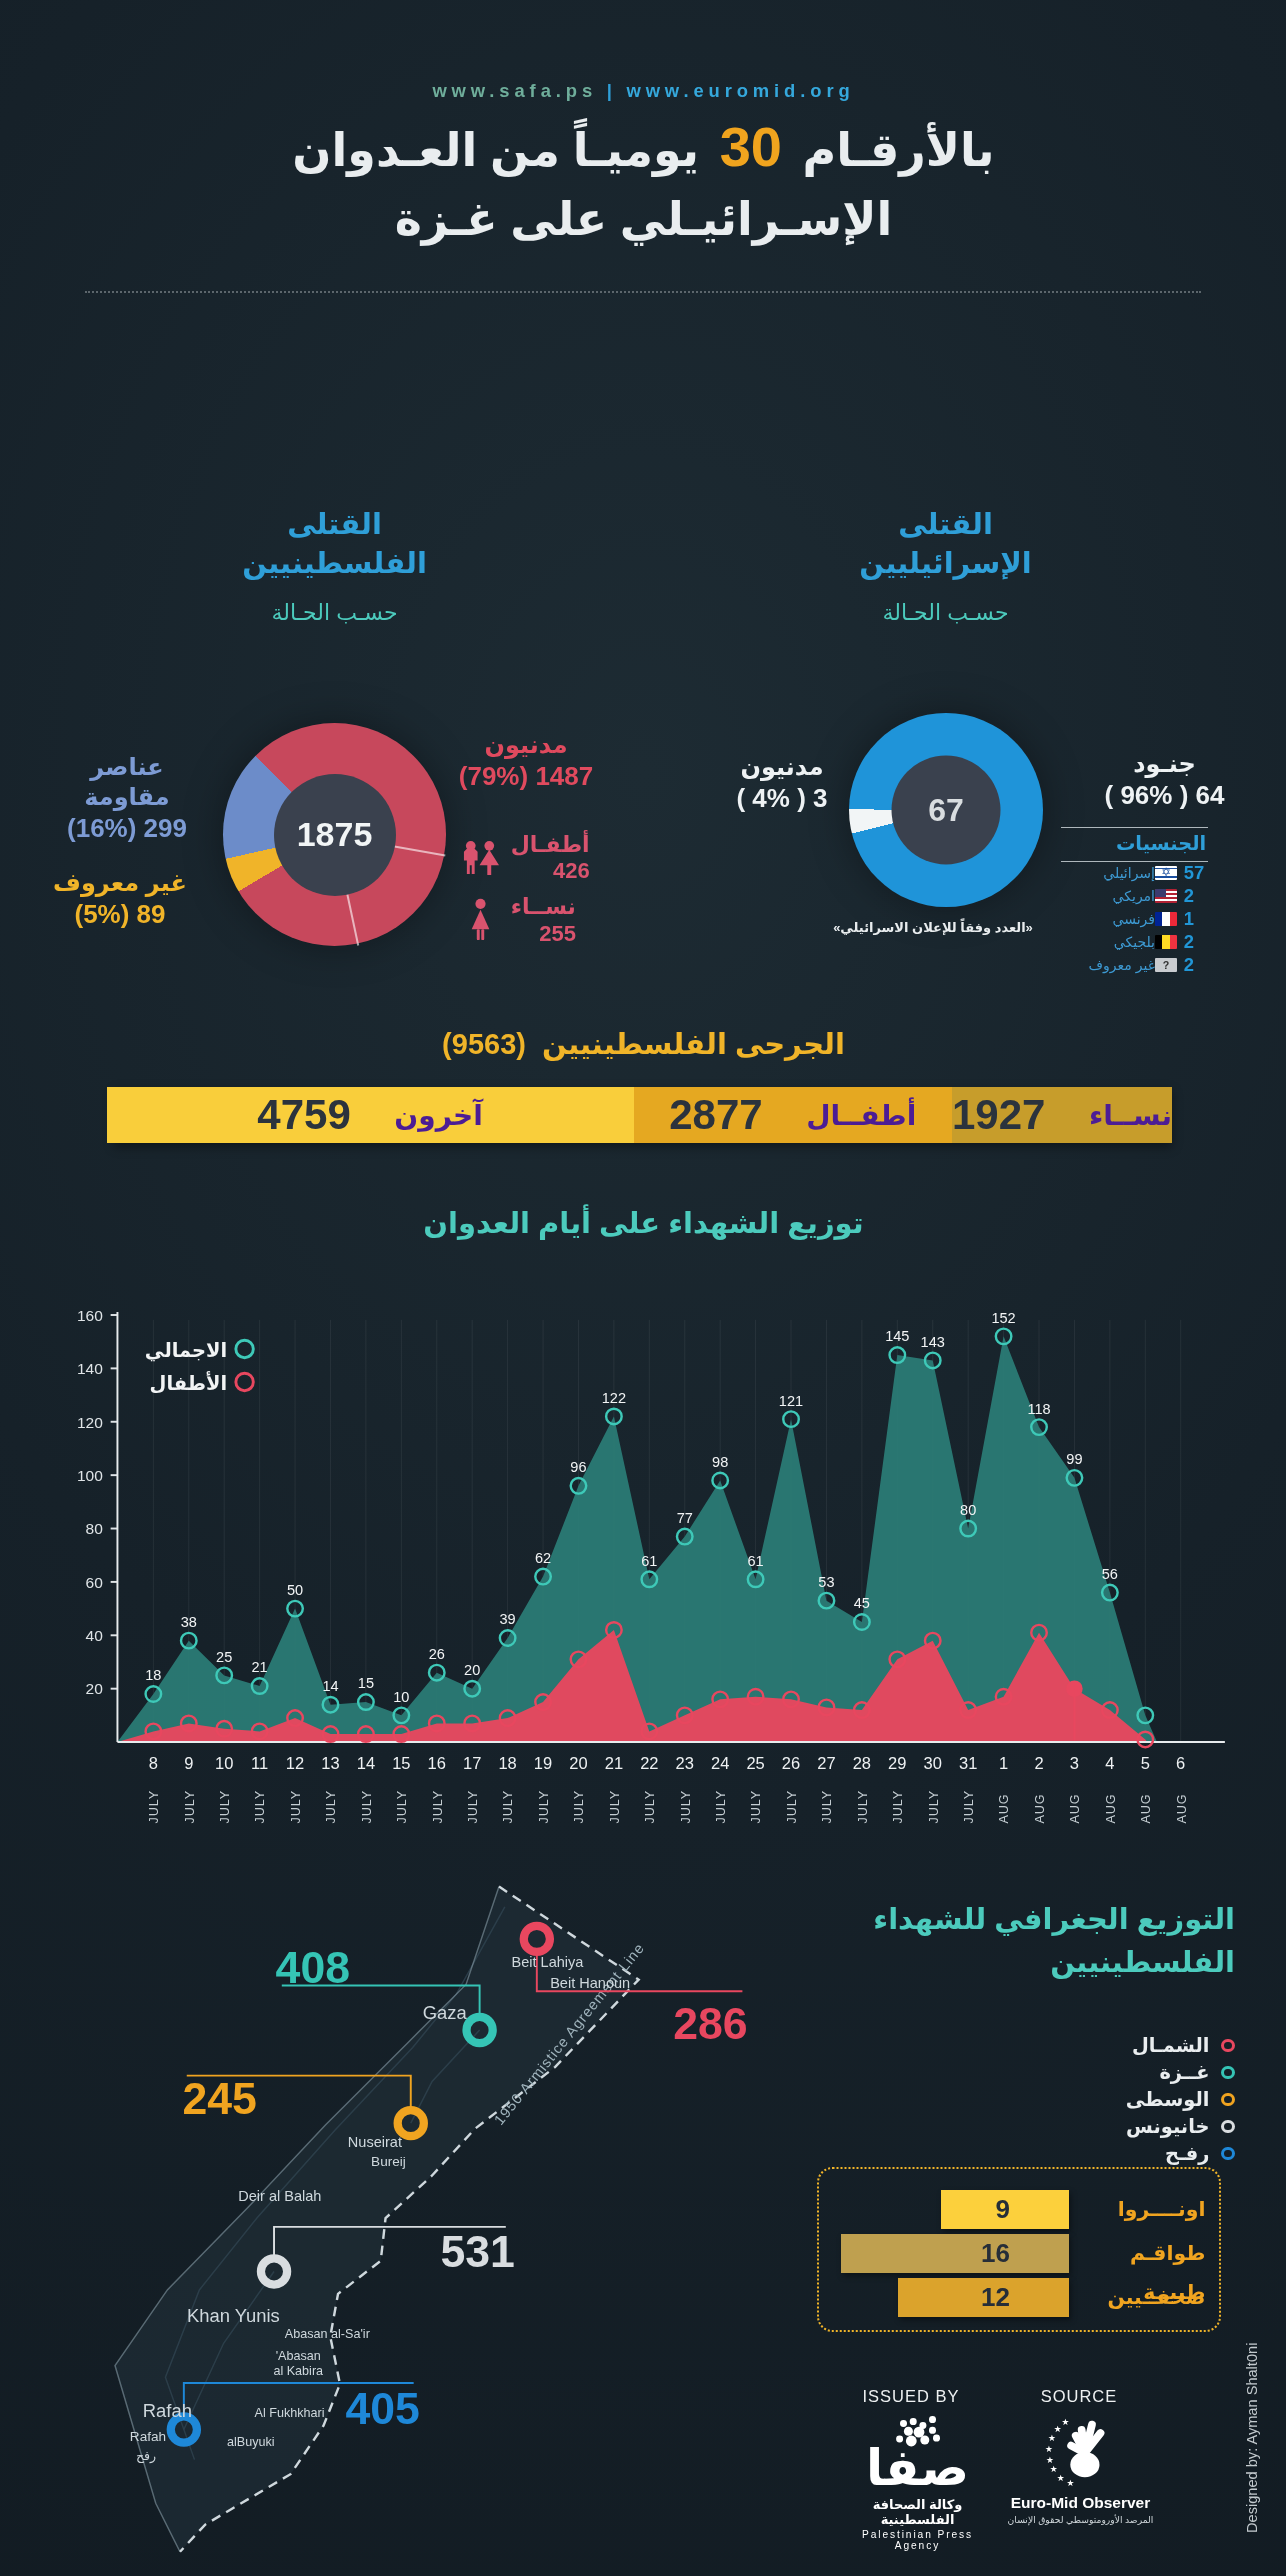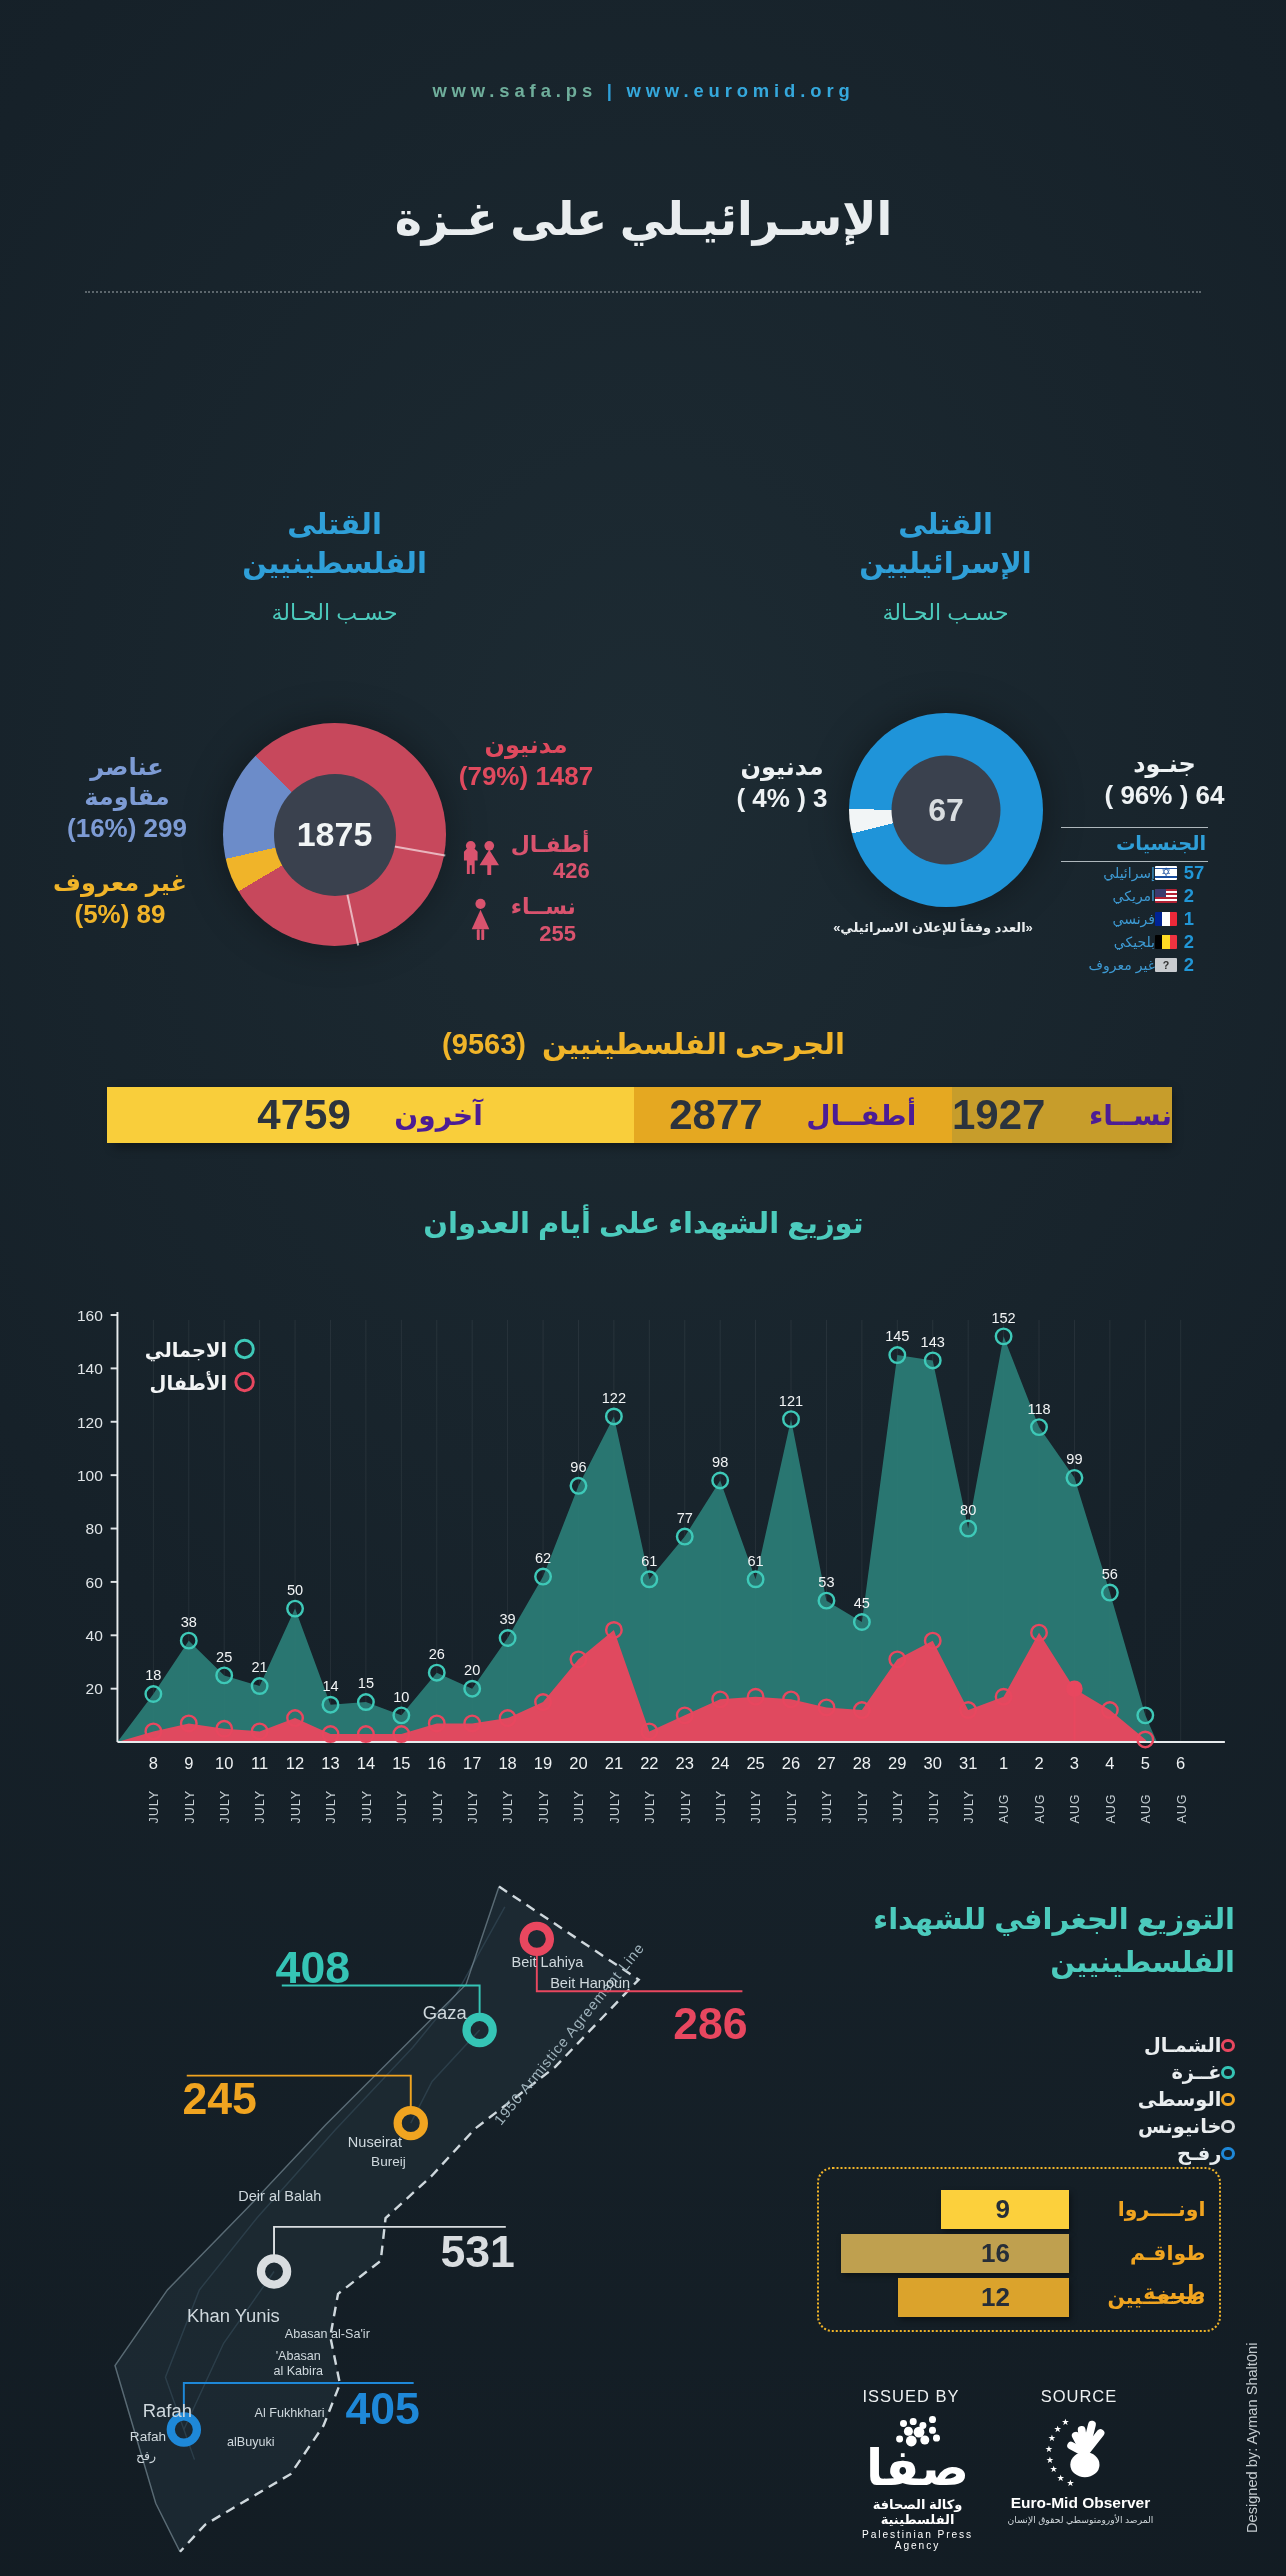--- a/index.html
+++ b/index.html
@@ -62,21 +62,21 @@
   .xday{fill:#eef1f3;font-size:17px;}
   .xmonth{fill:#c4cdd2;font-size:13px;letter-spacing:1px;}
   .legend-t{fill:#f2f4f5;font-size:20px;font-weight:bold;}
   
   .place{fill:#cfd8dd;}
   .armistice{fill:#9fb3bc;font-size:15px;letter-spacing:1px;}
   .regnum{font-size:46px;font-weight:bold;}
   
   .geo-title{right:52px;top:1898px;width:466px;text-align:right;font-size:29px;font-weight:bold;color:#4ccbbd;line-height:43px;}
   .geo-legend{right:52px;top:2032px;}
-  .geo-row{display:flex;align-items:center;gap:0;height:27px;justify-content:flex-start;}
+  .geo-row{display:flex;align-items:center;gap:12px;height:27px;justify-content:flex-start;}
   .geo-ring{width:13.6px;height:13.6px;border:3.4px solid #fff;border-radius:50%;flex:0 0 13.6px;}
   .geo-lab{color:#e9edef;font-weight:bold;font-size:19.4px;}
   
   .special-box{left:817px;top:2167px;width:404px;height:165px;border:2.9px dotted #f0b429;border-radius:15.5px;}
   .sp-row{position:absolute;left:0;right:0;height:39px;}
   .sp-lab{position:absolute;right:13.6px;top:0;width:136px;text-align:right;color:#f0a420;font-weight:bold;font-size:20.4px;line-height:39px;}
   .sp-bar{position:absolute;right:150px;top:0;height:39px;box-shadow:1.9px 2.9px 5.8px rgba(0,0,0,.4);}
   .sp-num{position:absolute;right:209px;top:0;line-height:39px;font-size:26px;font-weight:bold;color:#262e38;}
   
   .issued{top:2387px;left:843px;width:136px;text-align:center;color:#eef1f2;font-size:16.5px;letter-spacing:1px;}
@@ -95,20 +95,25 @@
   .credit{left:1244px;top:2261px;height:272px;writing-mode:vertical-rl;transform:rotate(180deg);
     color:#c3cace;font-size:14.6px;}
 </style>
 </head>
 <body>
 
 <div class="stage">
 
   <div class="abs ctr sites">
     <span class="site-safa">www.safa.ps</span><span class="site-sep">|</span><span class="site-euro">www.euromid.org</span>
+  </div>
+  <div class="abs ctr title1" dir="rtl">
+    <span>بالأرقـام</span>
+    <span class="title-num">30</span>
+    <span>يوميـاً من العـدوان</span>
   </div>
   <div class="abs ctr title2" dir="rtl">الإسـرائيـلي على غـزة</div>
   <div class="abs tdivider"></div>
 
   <div class="abs panel-title" style="left:160px;top:505px;">
     <span>القتلى</span><br>
     <span>الفلسطينيين</span>
   </div>
   <div class="abs panel-sub" style="left:160px;top:600px;">حسـب الحـالة</div>
 

